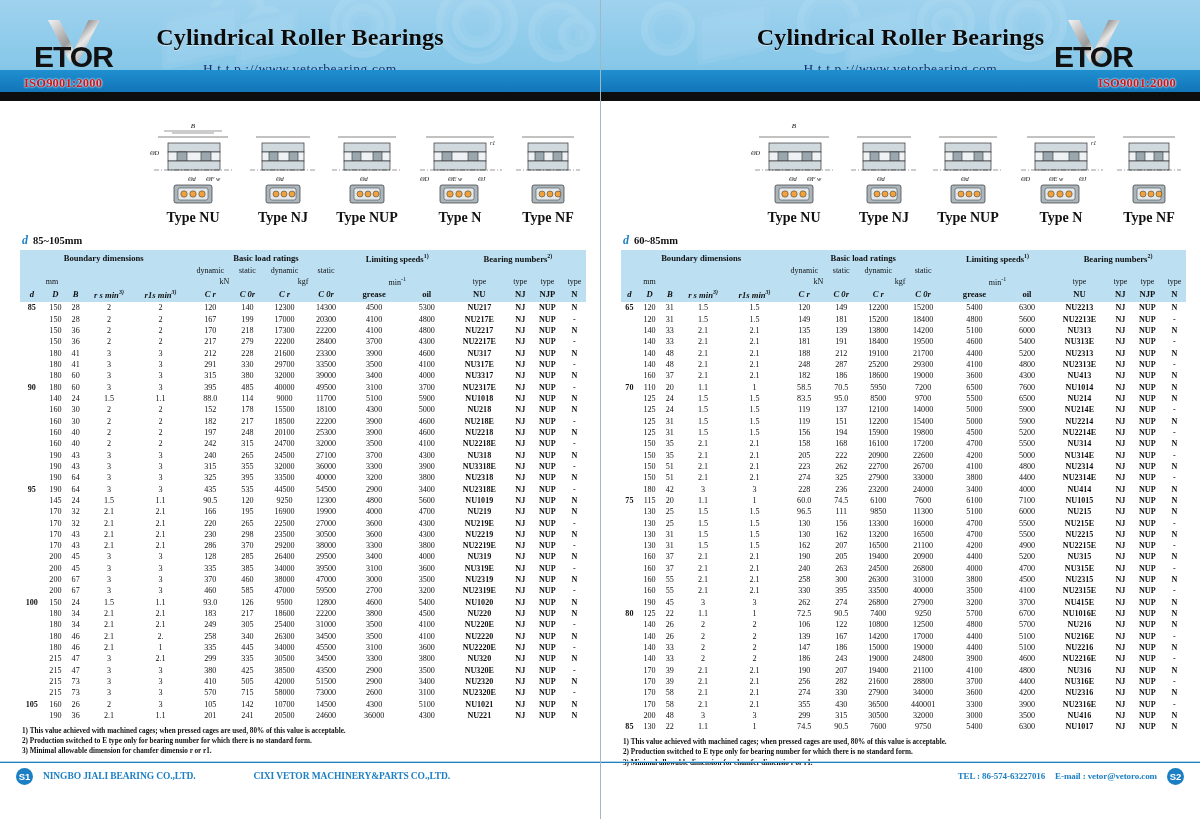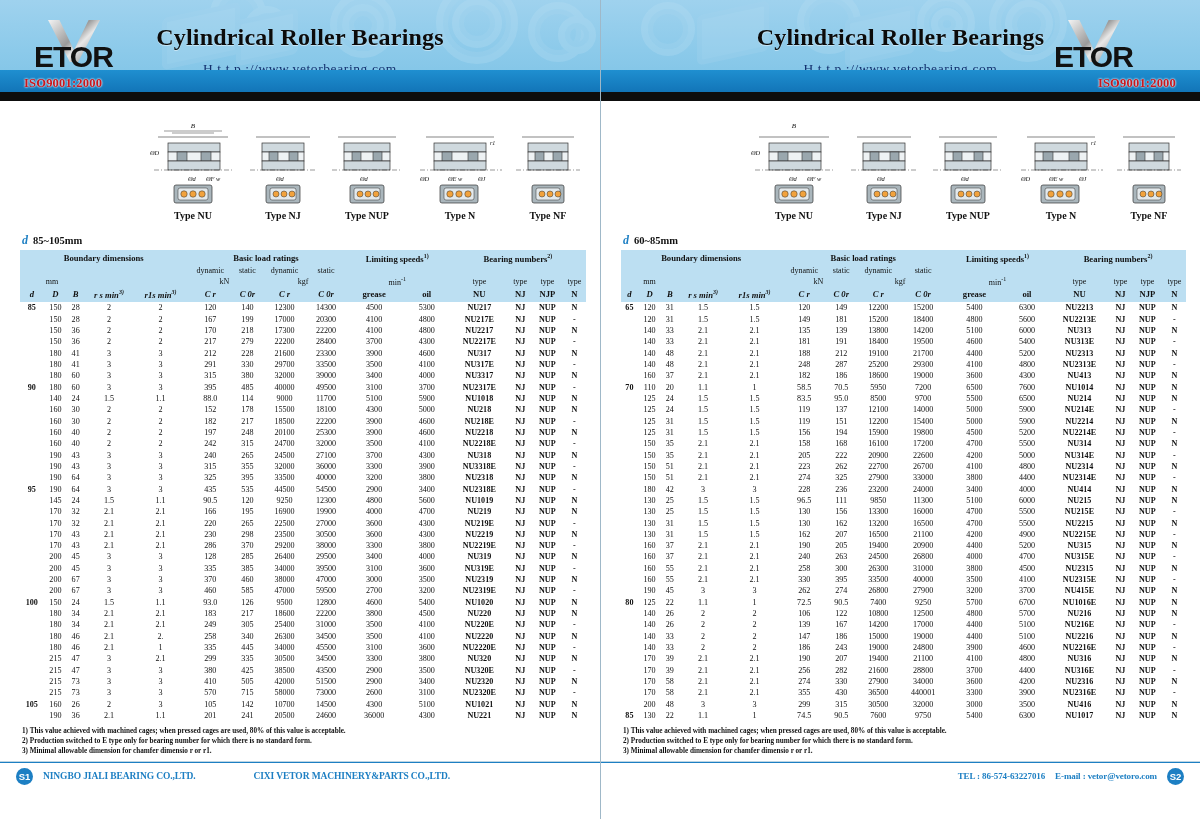--- a/index.html
+++ b/index.html
@@ -68,21 +68,21 @@
     position:absolute; left:18px; top:-4px; width:52px; height:42px;
     background:linear-gradient(135deg,#f4f4f4,#9a9a9a 45%,#e8e8e8 60%,#777);
     clip-path:polygon(0% 0%, 22% 0%, 50% 72%, 78% 0%, 100% 0%, 58% 100%, 42% 100%);
   }
   .black-strip { height:9px; background:#0d0d0d; }
 
   
   .diagrams { position:relative; height:118px; margin:10px 14px 0 14px; }
   .dgrp { position:absolute; top:0; text-align:center; }
   .dgrp .caption {
-    font-size:10px; font-weight:bold; color:#111; margin-top:3px;
+    font-size:14px; font-weight:bold; color:#111; margin-top:3px;
     font-family:"Liberation Serif", serif;
     text-align:center;
   }
   svg.bdiag { display:block; }
 
   .dsize {
     margin:4px 0 2px 22px; font-size:10.5px; font-weight:bold; color:#111;
     display:flex; align-items:center; gap:5px;
   }
   .dsize .dsym {
@@ -1463,20 +1463,37 @@
               <td>23200</td>
               <td>24000</td>
               <td>3400</td>
               <td>4000</td>
               <td class="bn">NU414</td>
               <td class="bn">NJ</td>
               <td class="bn">NUP</td>
               <td class="bn">N</td>
             </tr>
             <tr>
+              <td class="d">75</td>
+              <td>115</td>
+              <td>20</td>
+              <td>1.1</td>
+              <td>1</td>
+              <td>60.0</td>
+              <td>74.5</td>
+              <td>6100</td>
+              <td>7600</td>
+              <td>6100</td>
+              <td>7100</td>
+              <td class="bn">NU1015</td>
+              <td class="bn">NJ</td>
+              <td class="bn">NUP</td>
+              <td class="bn">N</td>
+            </tr>
+            <tr>
               <td class="d"></td>
               <td>130</td>
               <td>25</td>
               <td>1.5</td>
               <td>1.5</td>
               <td>96.5</td>
               <td>111</td>
               <td>9850</td>
               <td>11300</td>
               <td>5100</td>

